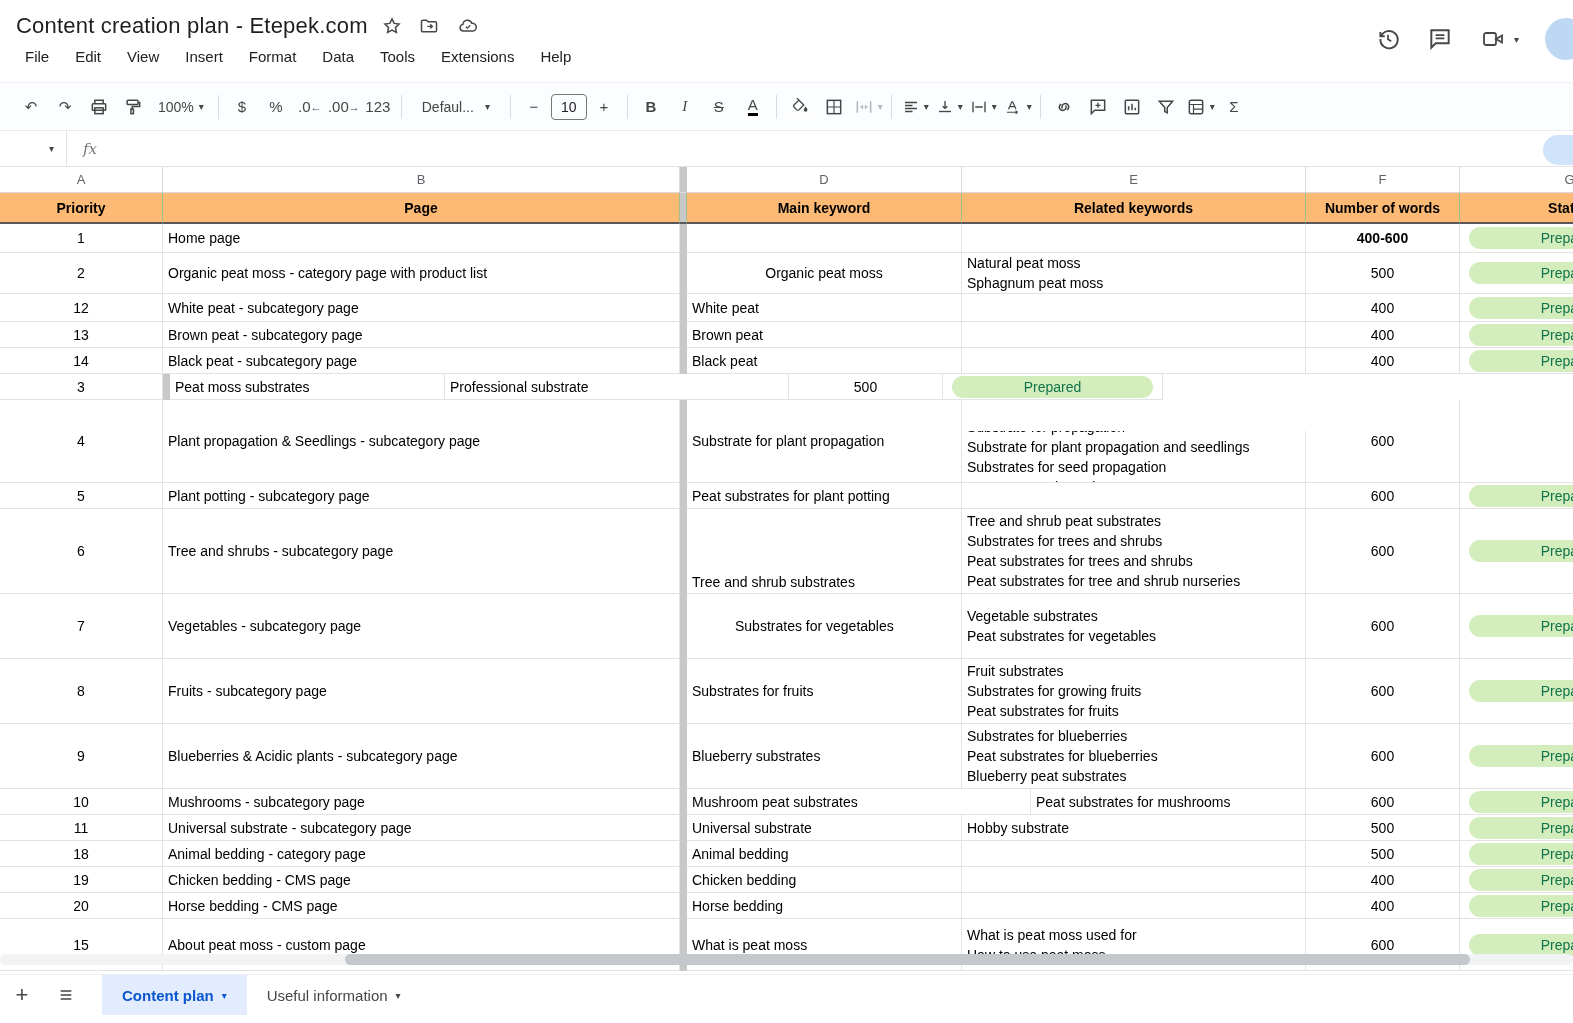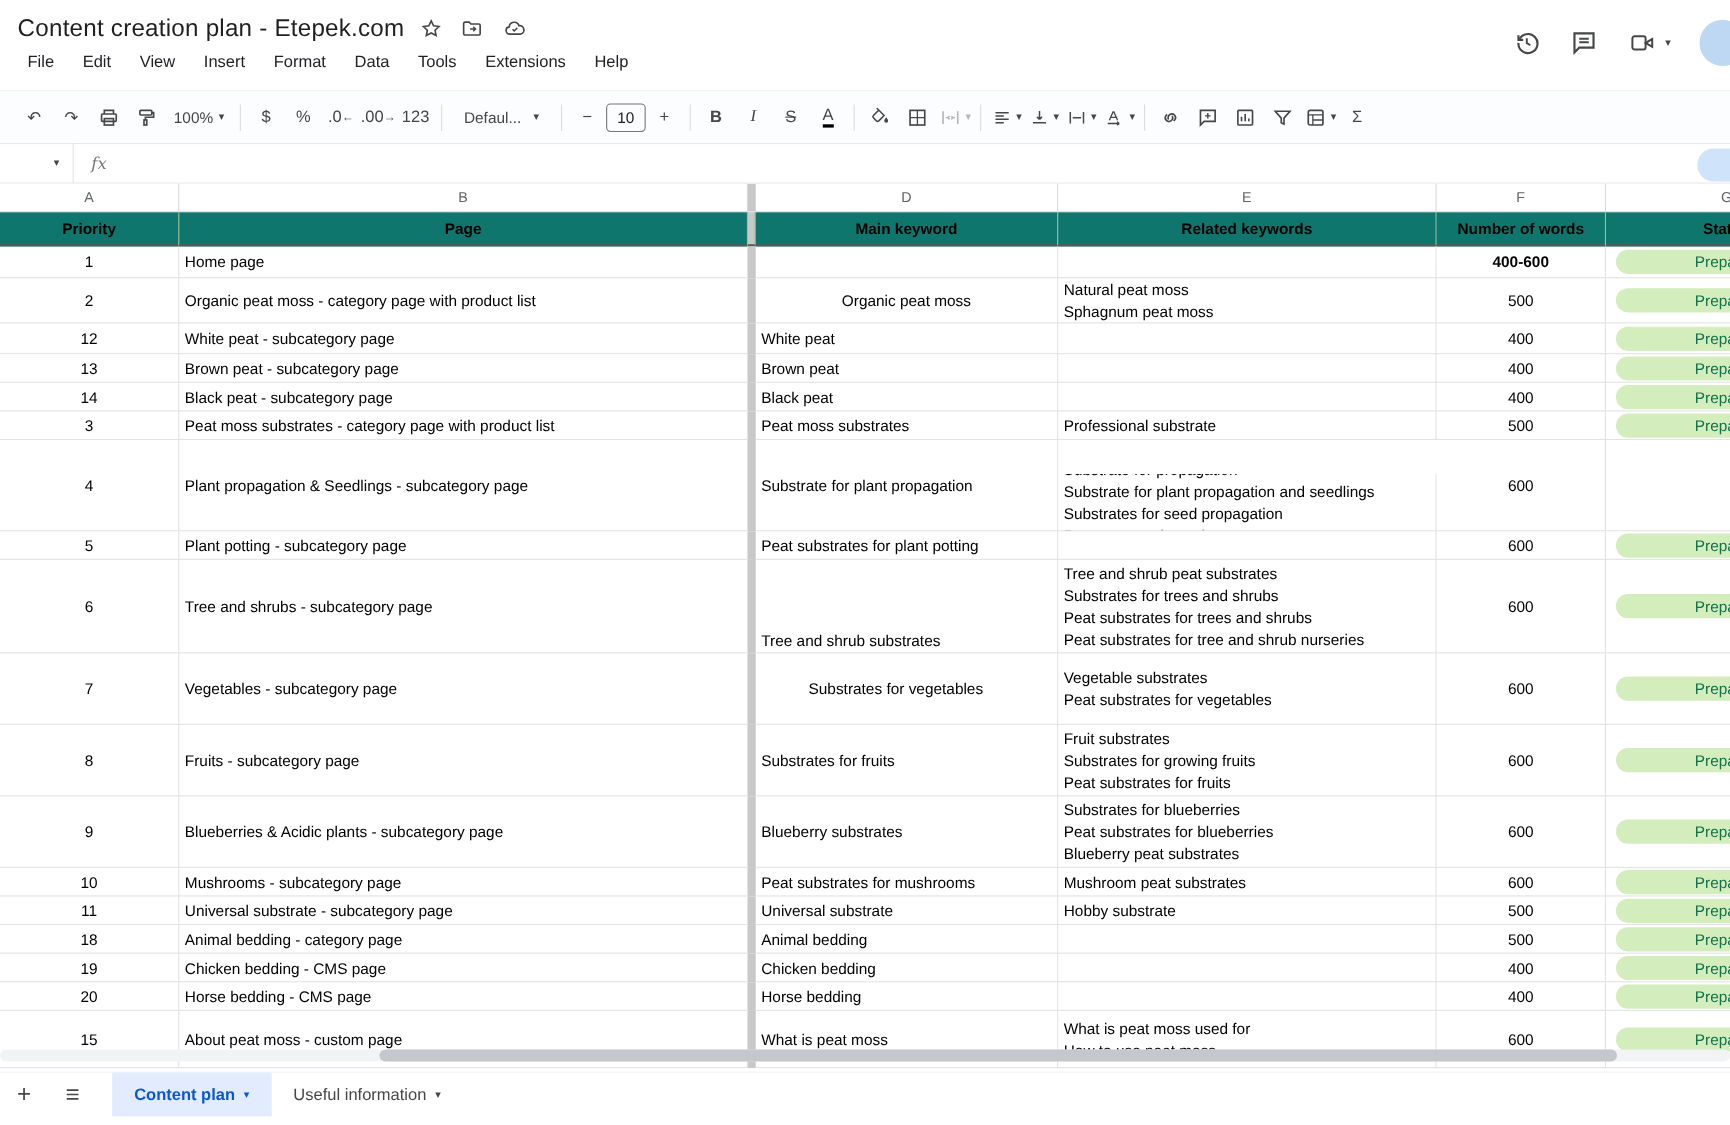--- a/index.html
+++ b/index.html
@@ -50,21 +50,21 @@
   .col-letter { display:flex; align-items:center; justify-content:center; font-size:13px;
     color:#5f6368; border-right:1px solid #d9dadb; height:100%; }
   .gapcol { background:#c8c8c8; border-right:none !important; }
   .sheet-row { display:flex; }
   .cell { border-right:1px solid #e2e3e3; border-bottom:1px solid #e2e3e3; font-size:14px;
     color:#000; display:flex; flex-direction:column; justify-content:center; overflow:hidden;
     line-height:20px; padding:1px 5px; }
   .cell.center { align-items:center; text-align:center; padding:1px 2px; }
   .cell.vbottom { justify-content:flex-end; }
   .cell.gap { background:#c8c8c8; border:none; padding:0; }
-  .header-row .cell { background:#0f766e; font-weight:bold; align-items:center; text-align:center;
+  .header-row .cell { background:#fdba74; font-weight:bold; align-items:center; text-align:center;
     border-right:1px solid #9fbf90; border-bottom:2px solid #595959; justify-content:center; }
   .header-row .cell.gap { background:#c8c8c8; border-bottom:2px solid #595959; }
   .badge { background:#d4edbc; color:#11734b; border-radius:11px; height:22px; width:100%;
     display:flex; align-items:center; justify-content:center; font-size:14px; }
   .statuscell { justify-content:center; padding:1px 9px; }
 
   
   .hscroll-track { position:absolute; left:0; bottom:9px; width:1573px; height:11px;
     background:#f1f3f4; border-radius:6px; }
   .hscroll-thumb { position:absolute; left:345px; top:0; width:1125px; height:11px;
@@ -354,21 +354,20 @@
           <div class="cell gap" style="width: 7px; flex: 0 0 7px;"></div>
           <div class="cell " style="width: 275px; flex: 0 0 275px;">Black peat</div>
           <div class="cell " style="width: 344px; flex: 0 0 344px;"></div>
           <div class="cell center" style="width: 154px; flex: 0 0 154px;">400</div>
           <div class="cell statuscell" style="width: 220px; flex: 0 0 220px;">
             <span class="badge">Prepared</span>
           </div>
         </div>
         <div class="sheet-row" style="height: 26px;">
           <div class="cell center" style="width: 163px; flex: 0 0 163px;">3</div>
-          <div class="cell " style="width: 517px; flex: 0 0 517px;">Peat moss substrates - category page with product list</div>
           <div class="cell gap" style="width: 7px; flex: 0 0 7px;"></div>
           <div class="cell " style="width: 275px; flex: 0 0 275px;">Peat moss substrates</div>
           <div class="cell " style="width: 344px; flex: 0 0 344px;">
             <div>Professional substrate</div>
           </div>
           <div class="cell center" style="width: 154px; flex: 0 0 154px;">500</div>
           <div class="cell statuscell" style="width: 220px; flex: 0 0 220px;">
             <span class="badge">Prepared</span>
           </div>
         </div>
@@ -454,24 +453,24 @@
           </div>
           <div class="cell center" style="width: 154px; flex: 0 0 154px;">600</div>
           <div class="cell statuscell" style="width: 220px; flex: 0 0 220px;">
             <span class="badge">Prepared</span>
           </div>
         </div>
         <div class="sheet-row" style="height: 26px;">
           <div class="cell center" style="width: 163px; flex: 0 0 163px;">10</div>
           <div class="cell " style="width: 517px; flex: 0 0 517px;">Mushrooms - subcategory page</div>
           <div class="cell gap" style="width: 7px; flex: 0 0 7px;"></div>
+          <div class="cell " style="width: 344px; flex: 0 0 344px;">
+            <div>Mushroom peat substrates</div>
+          </div>
           <div class="cell " style="width: 275px; flex: 0 0 275px;">Peat substrates for mushrooms</div>
-          <div class="cell " style="width: 344px; flex: 0 0 344px;">
-            <div>Mushroom peat substrates</div>
-          </div>
           <div class="cell center" style="width: 154px; flex: 0 0 154px;">600</div>
           <div class="cell statuscell" style="width: 220px; flex: 0 0 220px;">
             <span class="badge">Prepared</span>
           </div>
         </div>
         <div class="sheet-row" style="height: 26px;">
           <div class="cell center" style="width: 163px; flex: 0 0 163px;">11</div>
           <div class="cell " style="width: 517px; flex: 0 0 517px;">Universal substrate - subcategory page</div>
           <div class="cell gap" style="width: 7px; flex: 0 0 7px;"></div>
           <div class="cell " style="width: 275px; flex: 0 0 275px;">Universal substrate</div>

